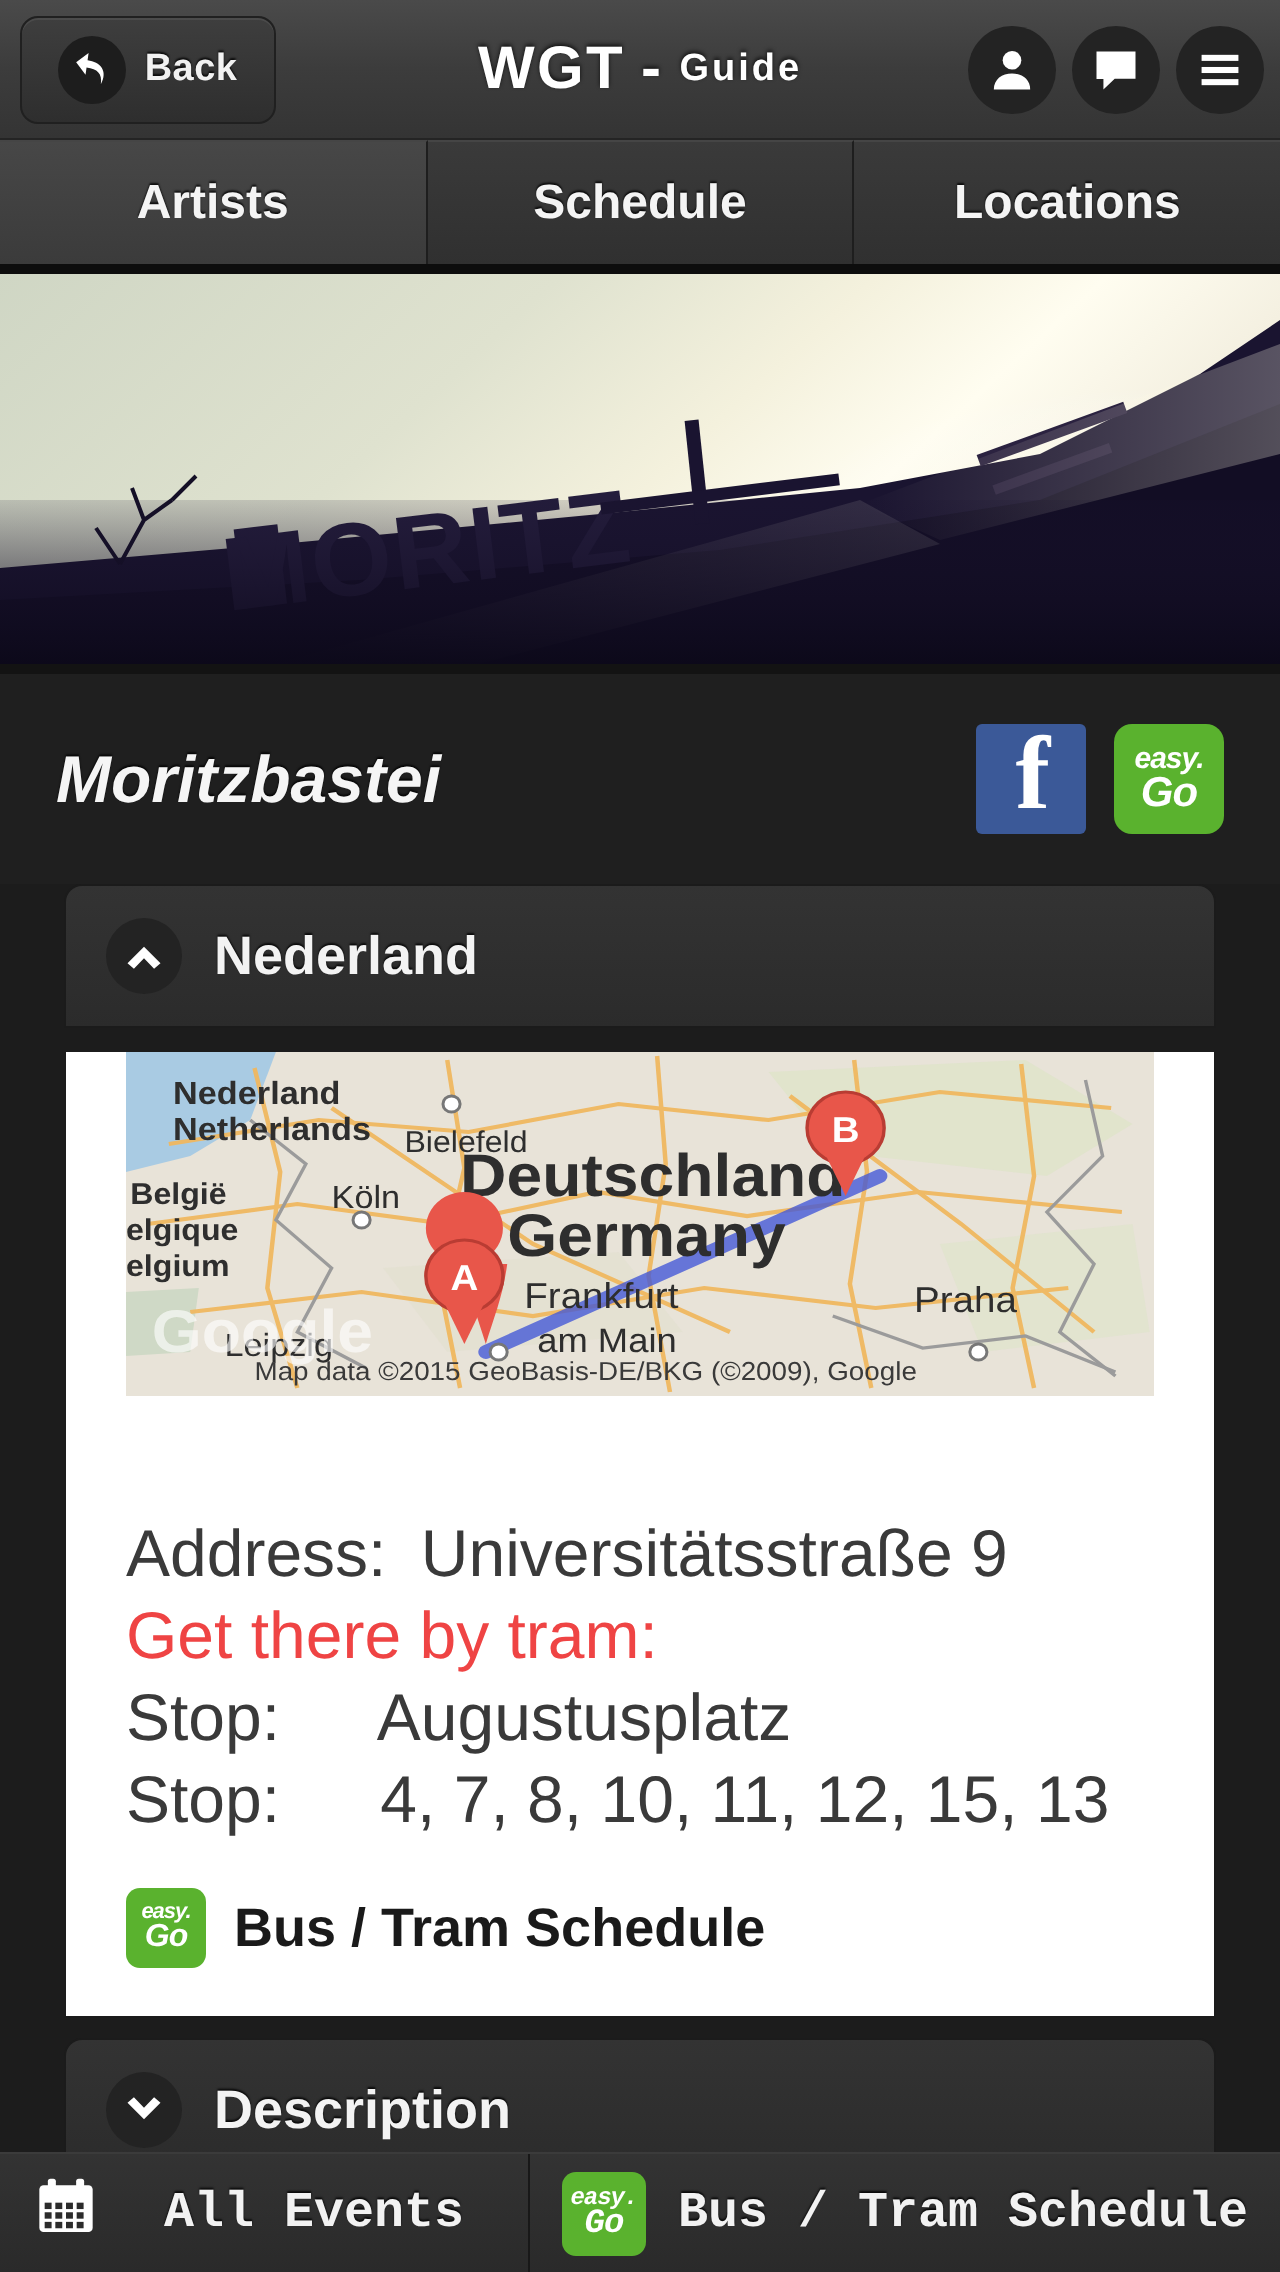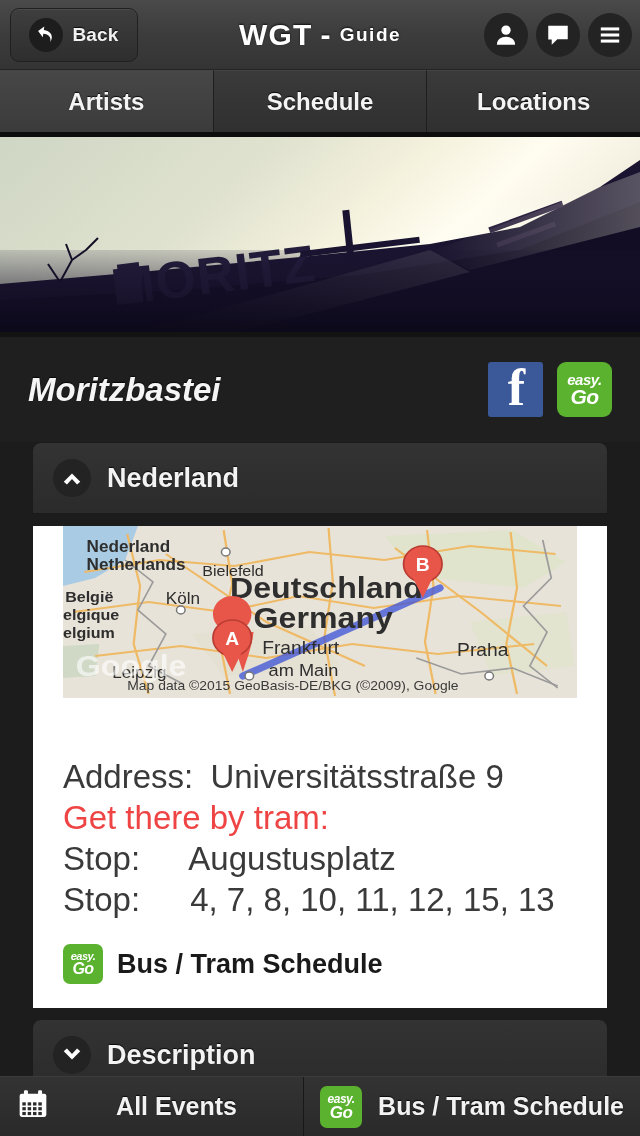--- a/index.html
+++ b/index.html
@@ -129,20 +129,21 @@
   .sched-link .easygo { width: 40px; height: 40px; border-radius: 7px; }
   .sched-link .easygo .e1 { font-size: 11px; }
   .sched-link .easygo .e2 { font-size: 16px; }
   .sched-text { color: #1a1a1a; font-size: 27px; font-weight: bold; }
 
   
   .bottombar {
     position: absolute; left: 0; bottom: 0; width: 640px; height: 60px;
     background: #232323; display: flex; align-items: stretch;
     border-top: 1px solid #3b3b3b;
+    font-family: Liberation Mono, monospace;
   }
   .bb-item {
     display: flex; align-items: center; gap: 16px; padding: 0 16px;
     background: linear-gradient(to bottom, #333333, #2a2a2a);
     border-right: 1px solid #181818;
   }
   .bb-item.grow { flex: 1; }
   .bb-label {
     color: #f2f2f2; font-size: 25px; font-weight: bold;
     text-shadow: 0 -1px 1px rgba(0,0,0,.8);

